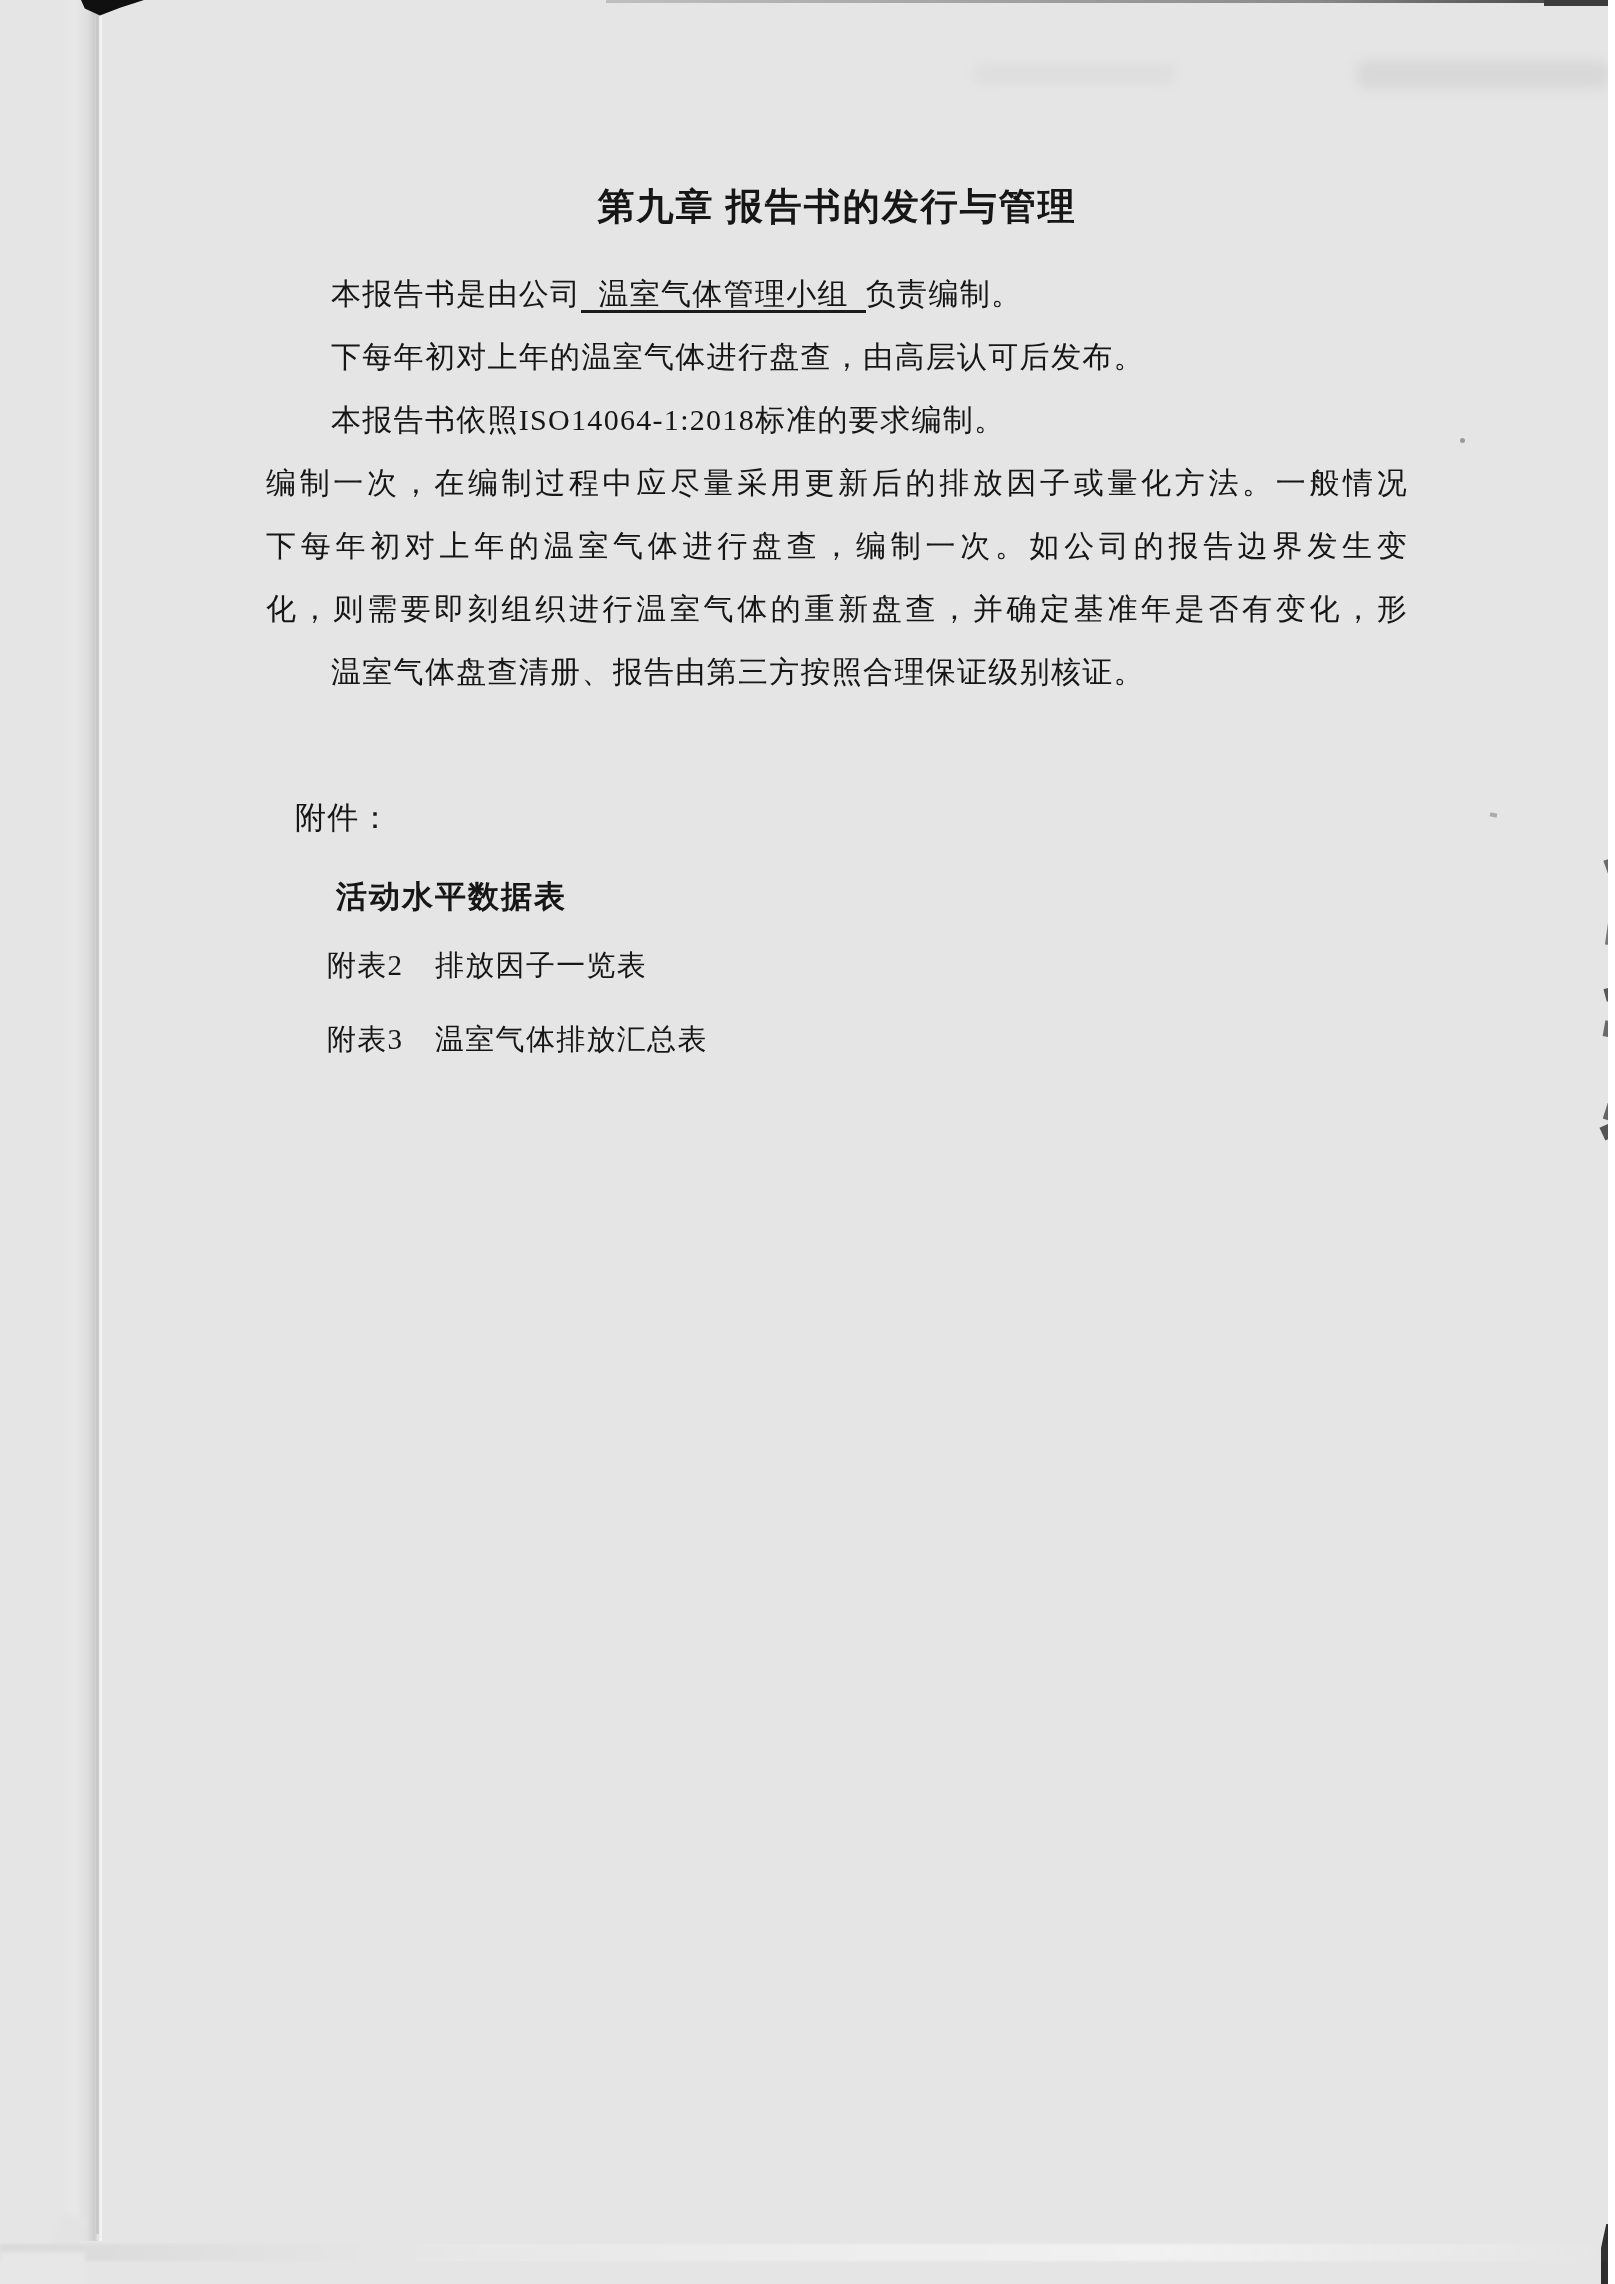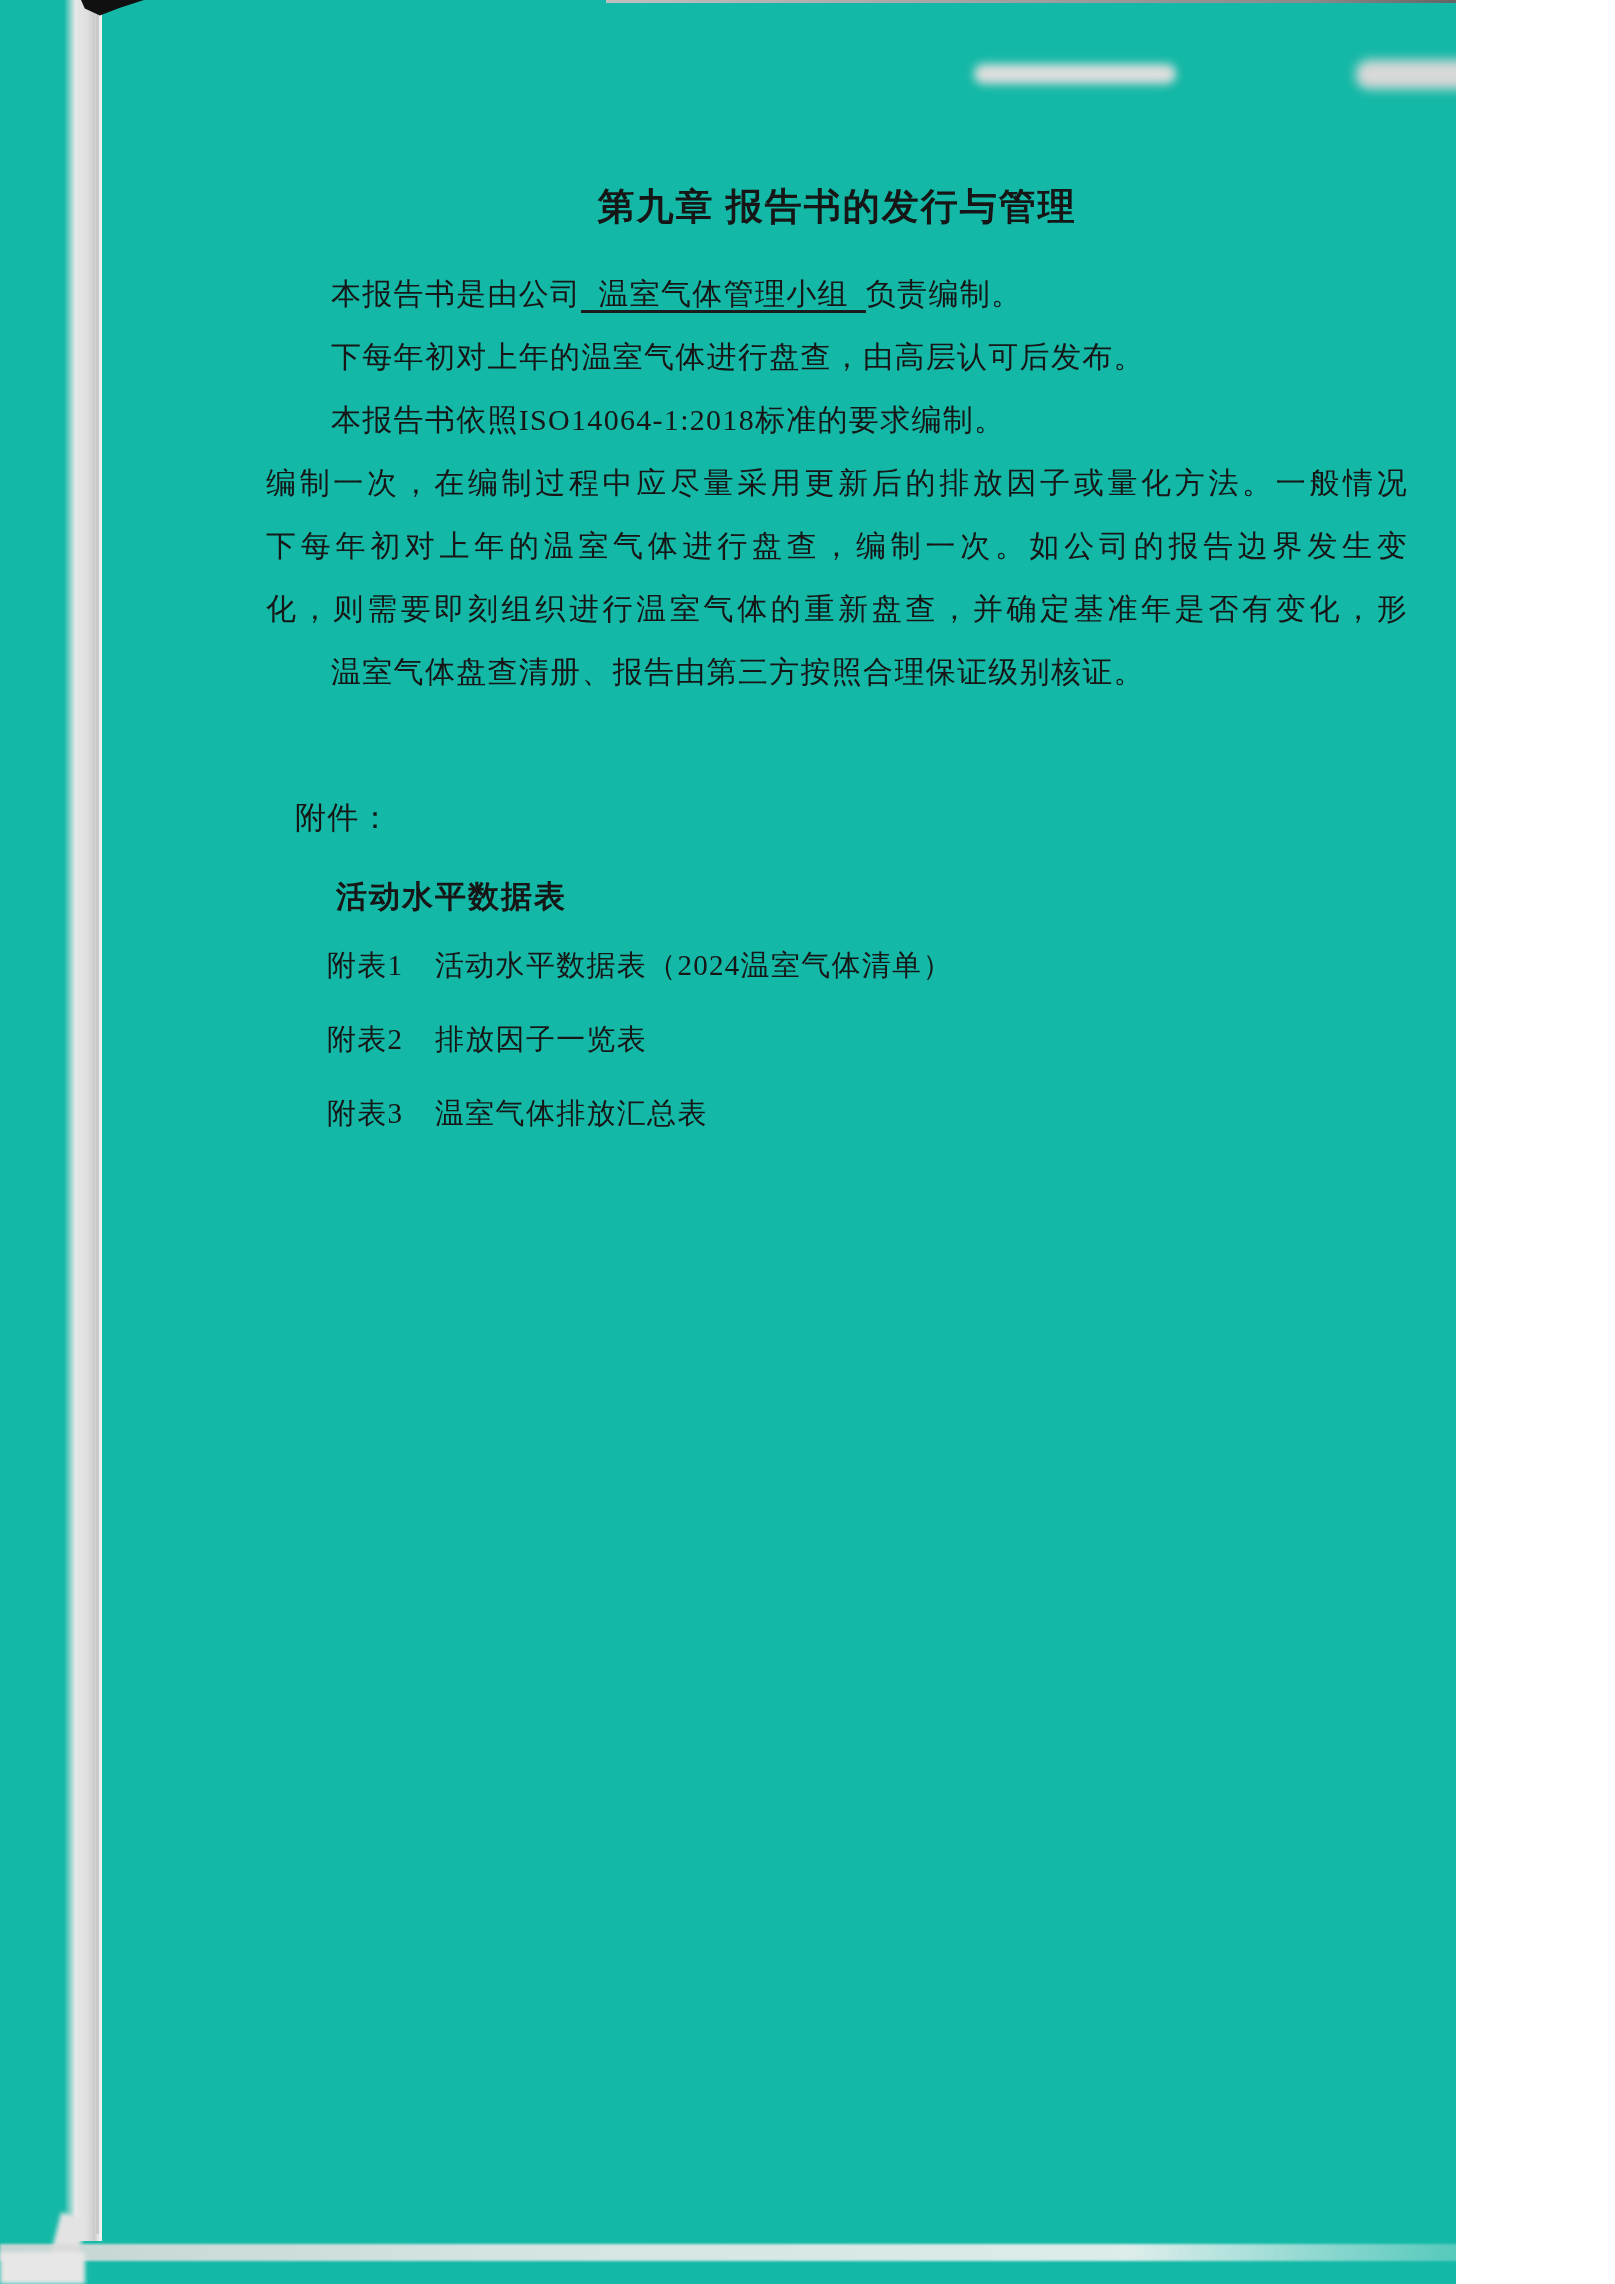--- a/index.html
+++ b/index.html
@@ -1,19 +1,19 @@
 <!DOCTYPE html>
 <html style="font-size:10.4px"><head>
 <meta charset="utf-8">
 <style>
   html,body{margin:0;padding:0;background:#ffffff;}
   .page{
     position:relative;
-    width:1456px;height:2284px;
-    background:#14b8a6;
+    width:1608px;height:2284px;
+    background:#e5e5e5;
     overflow:hidden;
     font-family:"Liberation Serif","DejaVu Serif",serif;
     color:#161616;
   }
   
   .content{
     position:absolute;left:266px;top:181px;width:1142px;
   }
   .doc-title{
     text-align:center;
@@ -152,23 +152,20 @@
     <div class="body-line stretch">化，则需要即刻组织进行温室气体的重新盘查，并确定基准年是否有变化，形</div>
 
     <div class="body-line indent">温室气体盘查清册、报告由第三方按照合理保证级别核证。</div>
 
     <div class="attach-heading">附件：</div>
 
     <div class="attach-subheading">活动水平数据表</div>
 
     <div class="attach-list">
       <div class="attach-item">
-        <span class="attach-label">附表1</span><span>活动水平数据表（2024温室气体清单）</span>
-      </div>
-      <div class="attach-item">
         <span class="attach-label">附表2</span><span>排放因子一览表</span>
       </div>
       <div class="attach-item">
         <span class="attach-label">附表3</span><span>温室气体排放汇总表</span>
       </div>
     </div>
 
   </div>
 </div>
 

